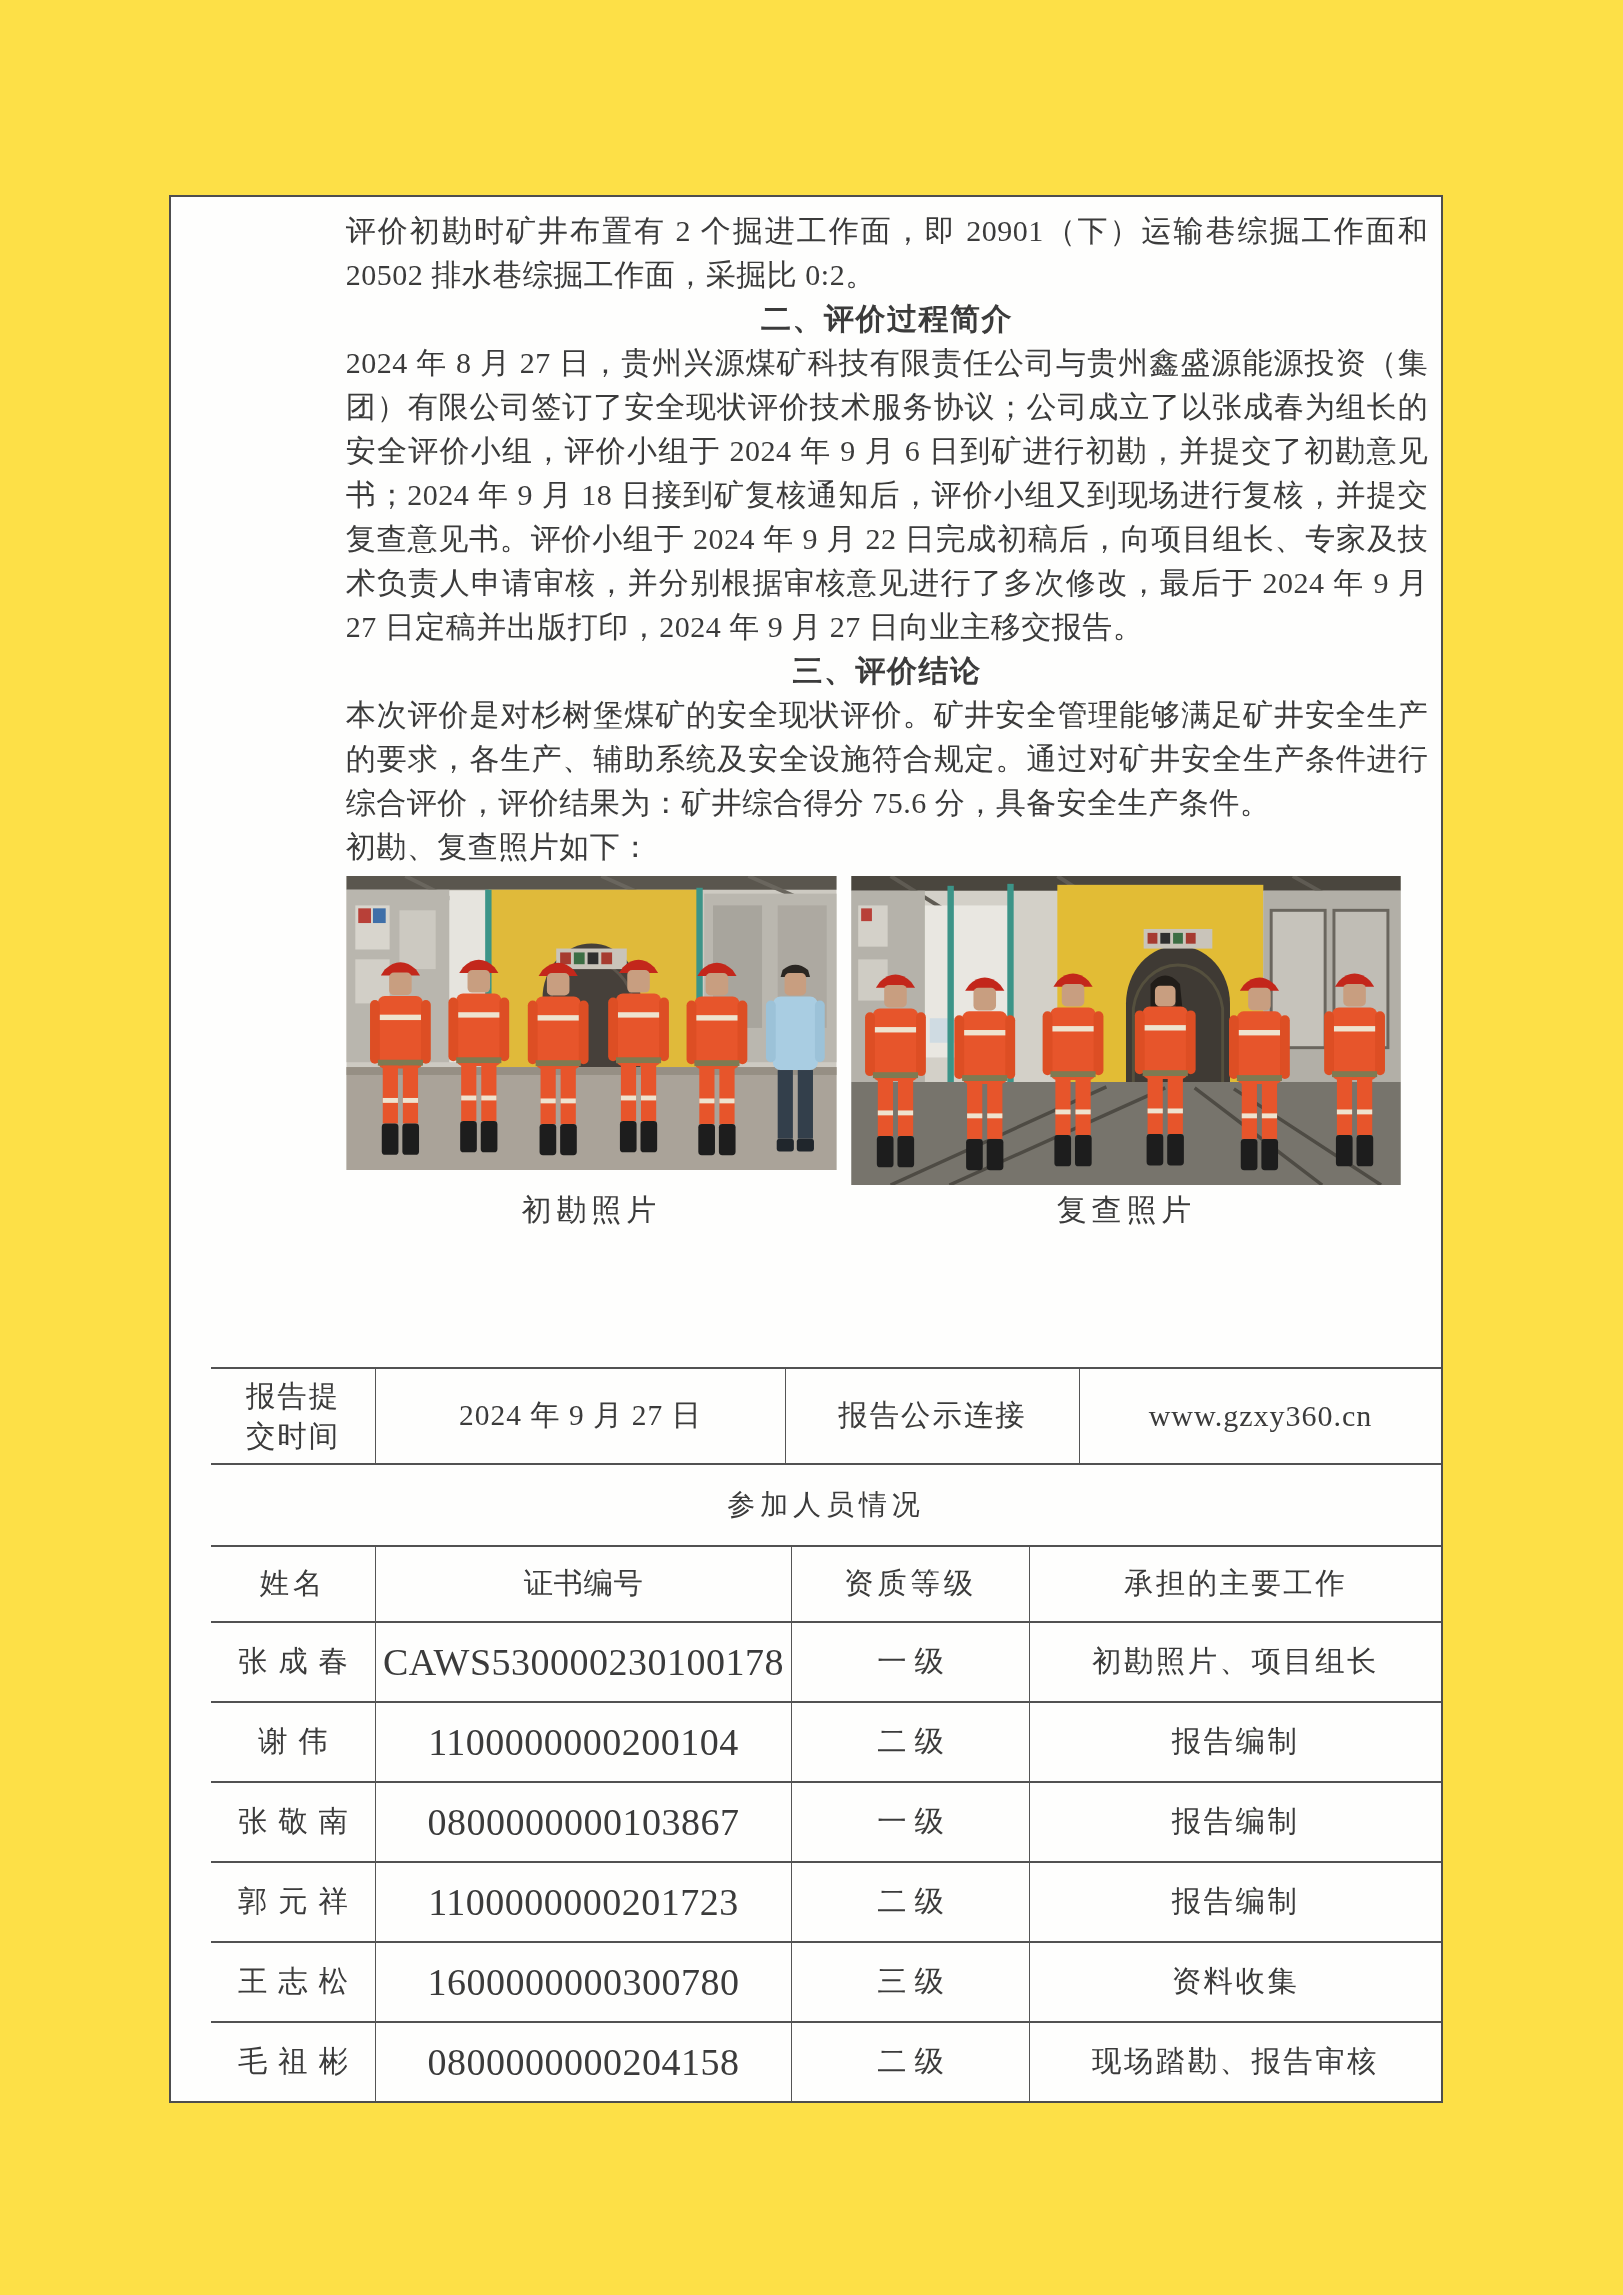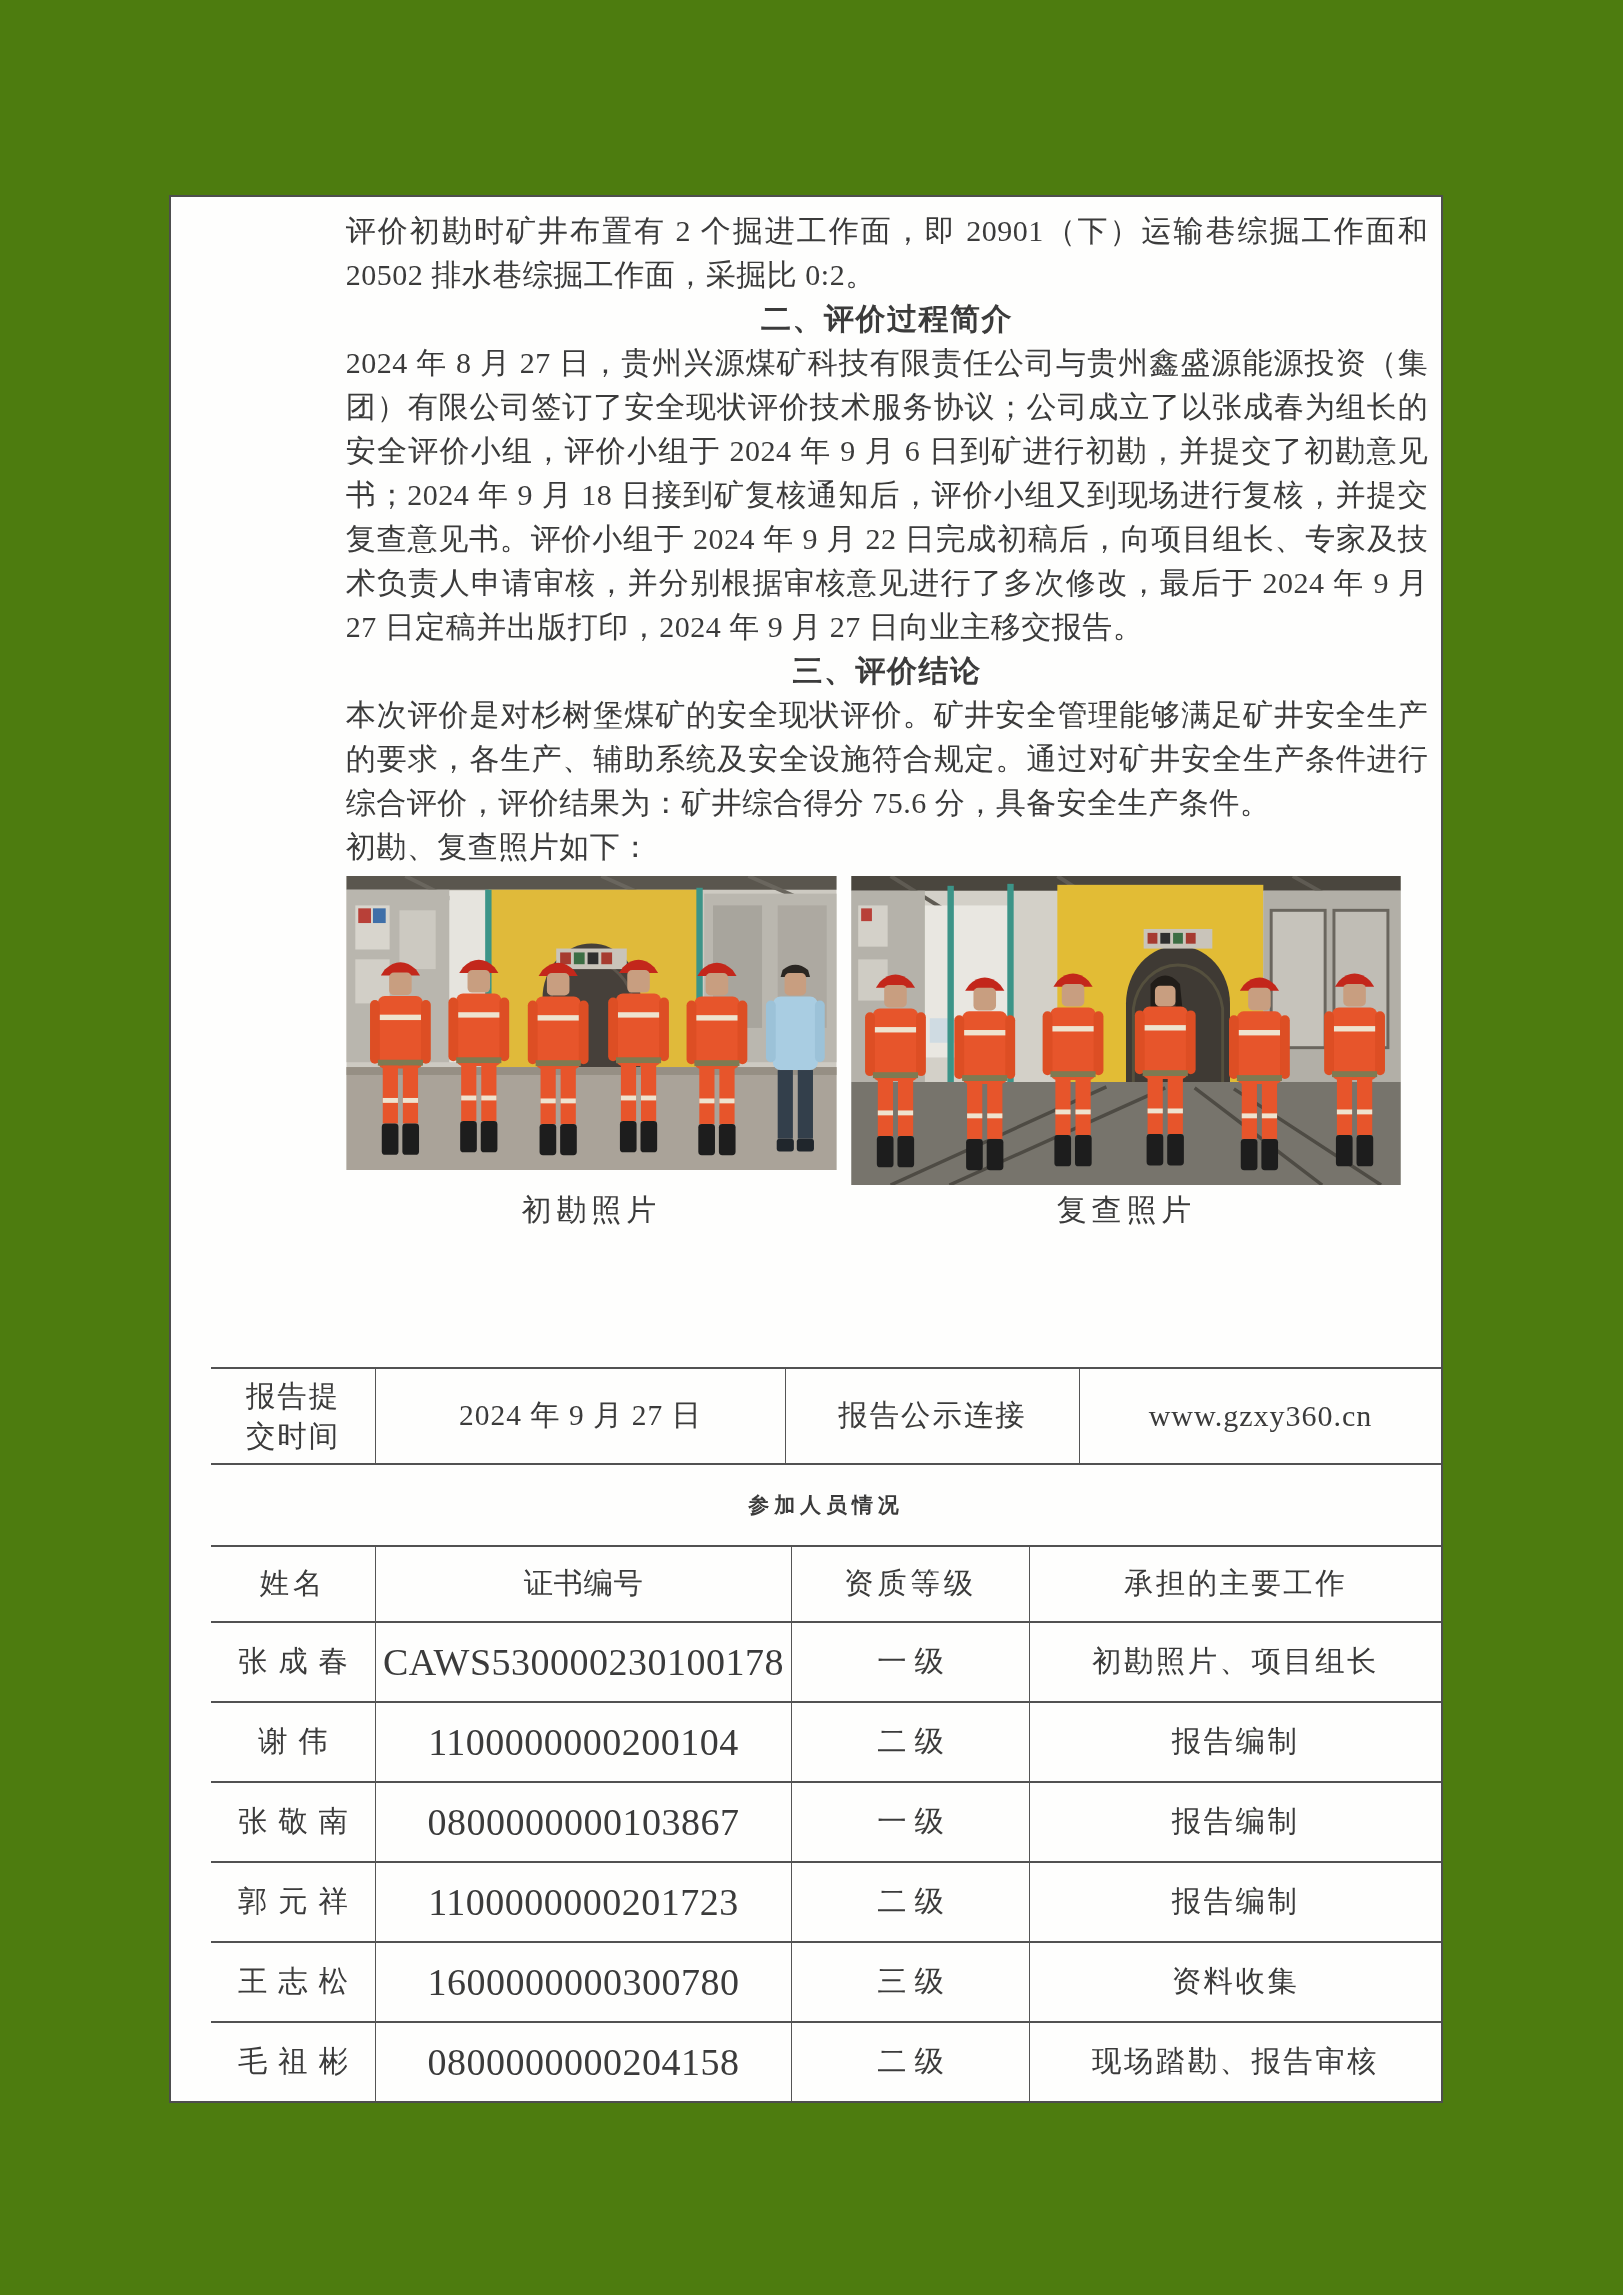--- a/index.html
+++ b/index.html
@@ -3,21 +3,21 @@
 <meta charset="utf-8">
 <style>
   html,body{margin:0;padding:0;}
   body{
     width:1623px;height:2295px;
     background:#ffffff;
     font-family:"Liberation Serif","DejaVu Serif",serif;
     color:#3b3b3b;
     -webkit-font-smoothing:antialiased;
   }
-  .page{position:relative;width:1623px;height:2295px;background:#4d7c0f;overflow:hidden;}
+  .page{position:relative;width:1623px;height:2295px;background:#fde047;overflow:hidden;}
   .doc-table{
     position:absolute;left:169px;top:195px;width:1274px;height:1908px;
     border:2px solid #4e4e4e;box-sizing:border-box;
     display:flex;flex-direction:column;background:#fefefd;
   }
   .row{display:flex;box-sizing:border-box;min-height:0;}
   .row + .row{border-top:2.9px solid #525252;margin-left:40px;}
   .cell{box-sizing:border-box;display:flex;align-items:center;justify-content:center;text-align:center;min-width:0;}
   .cell + .cell{border-left:1.5px solid #555555;}
 
@@ -38,21 +38,21 @@
   .caption{font-size:30px;line-height:39px;text-align:center;letter-spacing:4.9px;color:#3b3b3b;}
   .caption.c1{width:491px;}
   .caption.c2{width:550px;}
 
   .row-report{flex:0 0 96px;font-size:29.4px;}
   .row-report .c-label{flex:0 0 164px;padding:0 25.5px;line-height:40px;letter-spacing:2px;}
   .row-report .c-date{flex:0 0 410px;letter-spacing:1px;}
   .row-report .c-linklabel{flex:0 0 294px;letter-spacing:2px;}
   .row-report .c-link{flex:1;font-size:30px;letter-spacing:1px;}
 
-  .row-section{flex:0 0 82px;font-size:21px;font-weight:bold;letter-spacing:4.9px;}
+  .row-section{flex:0 0 82px;font-size:28px;font-weight:normal;letter-spacing:4.9px;}
   .row-section .cell{flex:1;}
 
   .row-header{flex:0 0 76px;font-size:29.4px;}
   .p-name{flex:0 0 164px;letter-spacing:3.9px;}
   .p-cert{flex:0 0 416px;letter-spacing:0.5px;}
   .p-level{flex:0 0 238px;letter-spacing:3.9px;}
   .p-work{flex:1;letter-spacing:2.5px;}
 
   .row-person{flex:0 0 80px;font-size:29.4px;}
   .row-person .p-name{letter-spacing:10.8px;text-indent:10.8px;}

